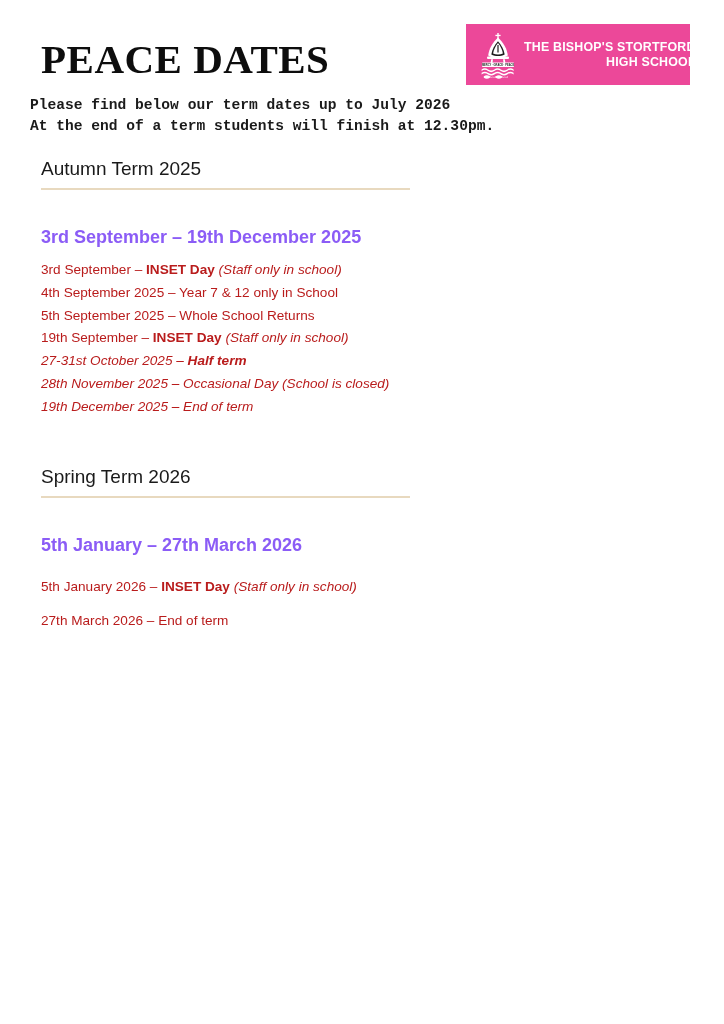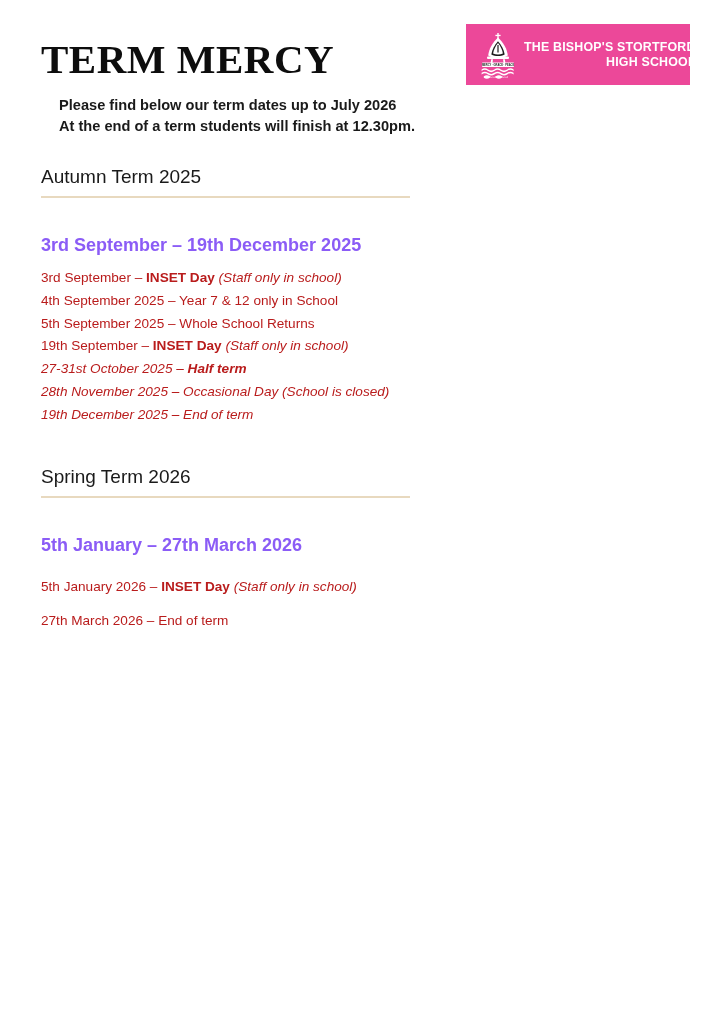--- a/index.html
+++ b/index.html
@@ -66,38 +66,38 @@
     font-size: 41px;
     line-height: 46px;
     letter-spacing: 0.5px;
     color: #0d0d0d;
     margin: 0;
   }
 
   
   .intro {
     position: absolute;
-    left: 59px;
+    left: 30px;
     top: 95px;
     width: 430px;
-    font-family: Liberation Sans, sans-serif;
+    font-family: Liberation Mono, monospace;
     font-weight: bold;
     font-size: 14.6px;
     line-height: 20.5px;
     color: #1a1a1a;
   }
   .intro div { white-space: nowrap; }
 
   
   .term-section {
     position: absolute;
     left: 41px;
     width: 430px;
   }
-  #section-autumn { top: 164px; }
+  #section-autumn { top: 156px; }
   #section-spring { top: 464px; }
 
   .term-heading {
     font-family: "Liberation Sans", sans-serif;
     font-weight: normal;
     font-size: 19px;
     line-height: 25px;
     color: #1a1a1a;
     margin: 0;
     padding: 0 0 7px 0;
@@ -176,21 +176,21 @@
           <path d="M5.8 45.2 q3.0 -2.1 6.0 0 q3.0 2.1 6.0 0 q3.0 -2.1 6.0 0 q3.0 2.1 6.0 0 l0 1.5 q-3.0 -2.1 -6.0 0 q-3.0 2.1 -6.0 0 q-3.0 -2.1 -6.0 0 q-3.0 2.1 -6.0 0 Z"></path>
         </g>
       </svg>
     </span>
     <span class="logo-text">
       <span class="l1">THE BISHOP'S STORTFORD</span>
       <span class="l2">HIGH SCHOOL</span>
     </span>
   </div>
 
-  <h1 class="page-title">TERM MERCY</h1>
+  <h1 class="page-title">PEACE DATES</h1>
 
   <div class="intro">
     <div>Please find below our term dates up to July 2026</div>
     <div>At the end of a term students will finish at 12.30pm.</div>
   </div>
 
   <section class="term-section" id="section-autumn">
     <h2 class="term-heading">Autumn Term 2025</h2>
     <div class="term-rule"></div>
     <div class="term-range">3rd  September – 19th December 2025</div>

